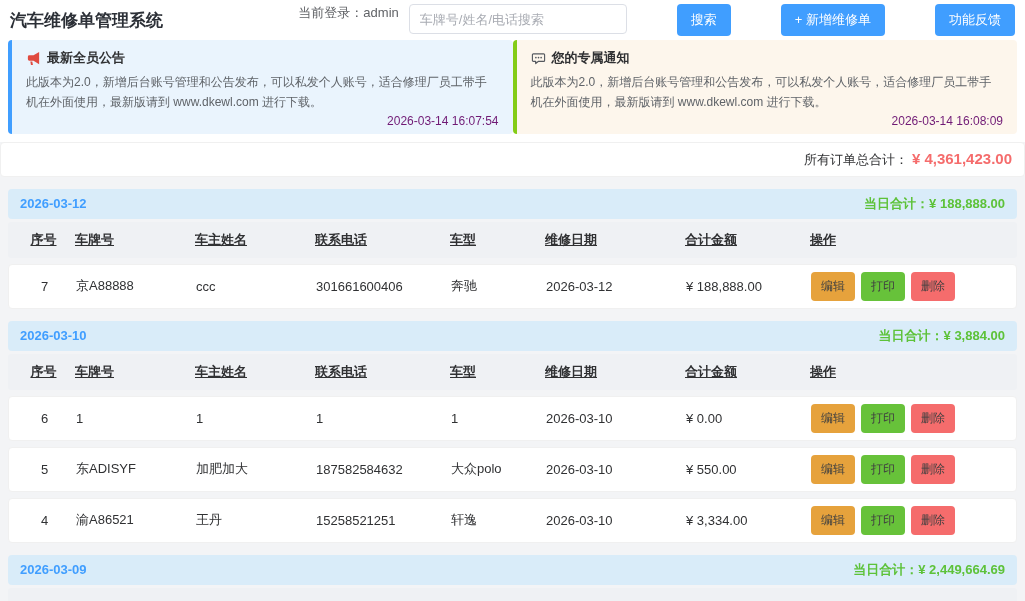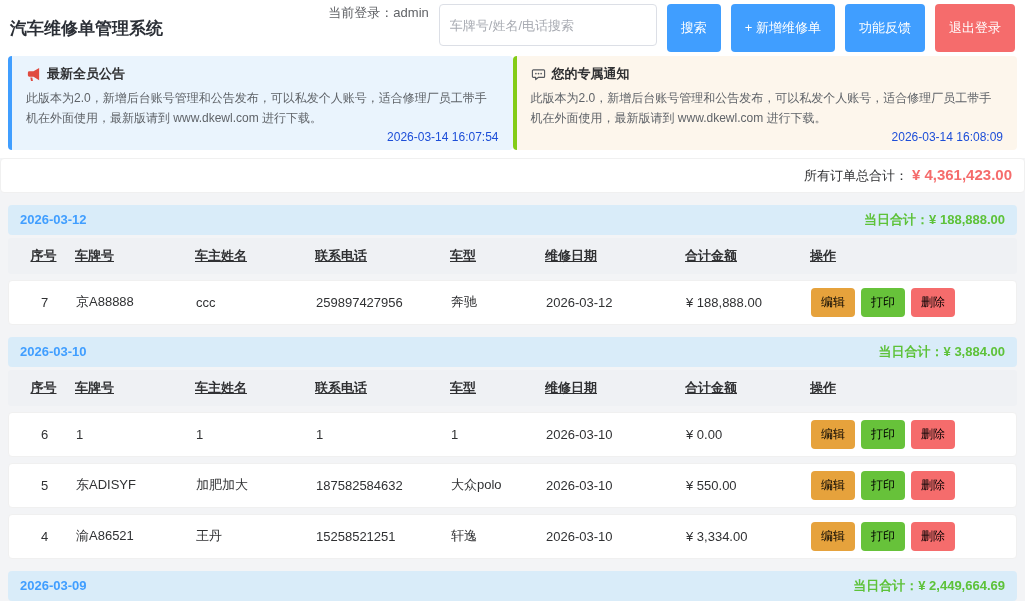--- a/index.html
+++ b/index.html
@@ -12,42 +12,42 @@
   }
   .top-zone { background:#fff; padding-bottom:6px; }
   .topbar {
     display:flex; align-items:center; justify-content:space-between;
     padding:4px 10px 2px;
   }
   .app-title { font-size:17px; font-weight:bold; margin:0; color:#2b2f36; }
   .topbar-right { display:flex; align-items:flex-start; gap:10px; }
   .login-info { font-size:13px; color:#606266; white-space:nowrap; }
   .search-input {
-    width:218px; height:42px; border:1px solid #dcdfe6; border-radius:4px;
+    width:218px; height:30px; border:1px solid #dcdfe6; border-radius:4px;
     padding:0 10px; font-size:13px; color:#303133; outline:none;
     font-family:inherit;
   }
   .search-input::placeholder { color:#a8abb2; }
   .btn {
     border:none; border-radius:4px; color:#fff; font-size:13px;
-    padding:15px 14px; cursor:pointer; white-space:nowrap; font-family:inherit;
+    padding:7px 14px; cursor:pointer; white-space:nowrap; font-family:inherit;margin-left:40px;
   }
   .btn-primary { background:#409eff; }
   .btn-danger  { background:#f56c6c; }
 
   .notice-row { display:flex; padding:2px 8px 2px; }
   .notice { flex:1; border-radius:4px; padding:9px 14px 6px; }
   .notice-blue   { background:#eaf4fd; border-left:4px solid #409eff; }
   .notice-orange { background:#fdf6ec; border-left:4px solid #84cc16; }
   .notice-title {
     font-size:13px; font-weight:bold; color:#303133;
     display:flex; align-items:center; gap:6px; margin-bottom:5px;
   }
   .notice-body { font-size:12px; color:#5f6368; line-height:1.7; }
-  .notice-time { font-size:12px; color:#1d4ed8; text-align:right; margin-top:1px; }
+  .notice-time { font-size:12px; color:#701a75; text-align:right; margin-top:1px; }
 
   .total-card {
     background:#fff; border:1px solid #f0f0f0; border-radius:4px;
     margin:0; padding:7px 12px; text-align:right; font-size:13px; color:#303133;
   }
   .total-amount { color:#f56c6c; font-weight:bold; font-size:15px; margin-left:4px; }
 
   .section { margin:12px 8px 0; }
   .section:last-child { margin-bottom:8px; }
   .section-head {
@@ -69,41 +69,40 @@
   }
   .trow {
     background:#fff; margin-top:6px; border-radius:4px;
     border:1px solid #f0f0f0;
     padding-top:7px; padding-bottom:7px; font-size:13px;
   }
   .thead > :first-child, .trow > :first-child { text-align:center; padding-right:18px; }
   .cell { overflow:hidden; text-overflow:ellipsis; white-space:nowrap; padding-right:6px; }
   .cell-actions { display:flex; gap:6px; }
   .abtn {
-    border:none; border-radius:4px; color:#000000; font-size:12px;
+    border:none; border-radius:4px; color:#404040; font-size:12px;
     padding:6px 10px; cursor:pointer; font-family:inherit;
   }
   .abtn-edit  { background:#e6a23c; }
   .abtn-print { background:#67c23a; }
   .abtn-del   { background:#f56c6c; }
   .icon { display:inline-flex; flex:none; }
 </style>
 </head>
 <body>
 
 <div class="top-zone">
   <header class="topbar">
     <h1 class="app-title">汽车维修单管理系统</h1>
     <div class="topbar-right">
       <span class="login-info"><span>当前登录：</span><span>admin</span></span>
       <input class="search-input" type="text" placeholder="车牌号/姓名/电话搜索" style="">
       <button class="btn btn-primary">搜索</button>
       <button class="btn btn-primary">+ 新增维修单</button>
       <button class="btn btn-primary">功能反馈</button>
-      <button class="btn btn-danger">退出登录</button>
     </div>
   </header>
 
   <div class="notice-row">
     <div class="notice notice-blue">
       <div class="notice-title">
         <span class="icon">
           <svg width="15" height="15" viewBox="0 0 16 16">
               <path d="M14 1v13l-6-3.6H3.5A1.5 1.5 0 0 1 2 8.9V6.1a1.5 1.5 0 0 1 1.5-1.5H8L14 1z" fill="#e04a3f"></path>
               <path d="M4.6 11.2h2.1l.7 3.6H5.3l-.7-3.6z" fill="#e04a3f"></path>
@@ -148,21 +147,21 @@
     <div class="cell">联系电话</div>
     <div class="cell">车型</div>
     <div class="cell">维修日期</div>
     <div class="cell">合计金额</div>
     <div class="cell">操作</div>
   </div>
   <div class="trow">
     <div class="cell">7</div>
     <div class="cell">京A88888</div>
     <div class="cell">ccc</div>
-    <div class="cell">259897427956</div>
+    <div class="cell">301661600406</div>
     <div class="cell">奔驰</div>
     <div class="cell">2026-03-12</div>
     <div class="cell">¥ 188,888.00</div>
     <div class="cell-actions">
       <button class="abtn abtn-edit">编辑</button>
       <button class="abtn abtn-print">打印</button>
       <button class="abtn abtn-del">删除</button>
     </div>
   </div>
 </div>

